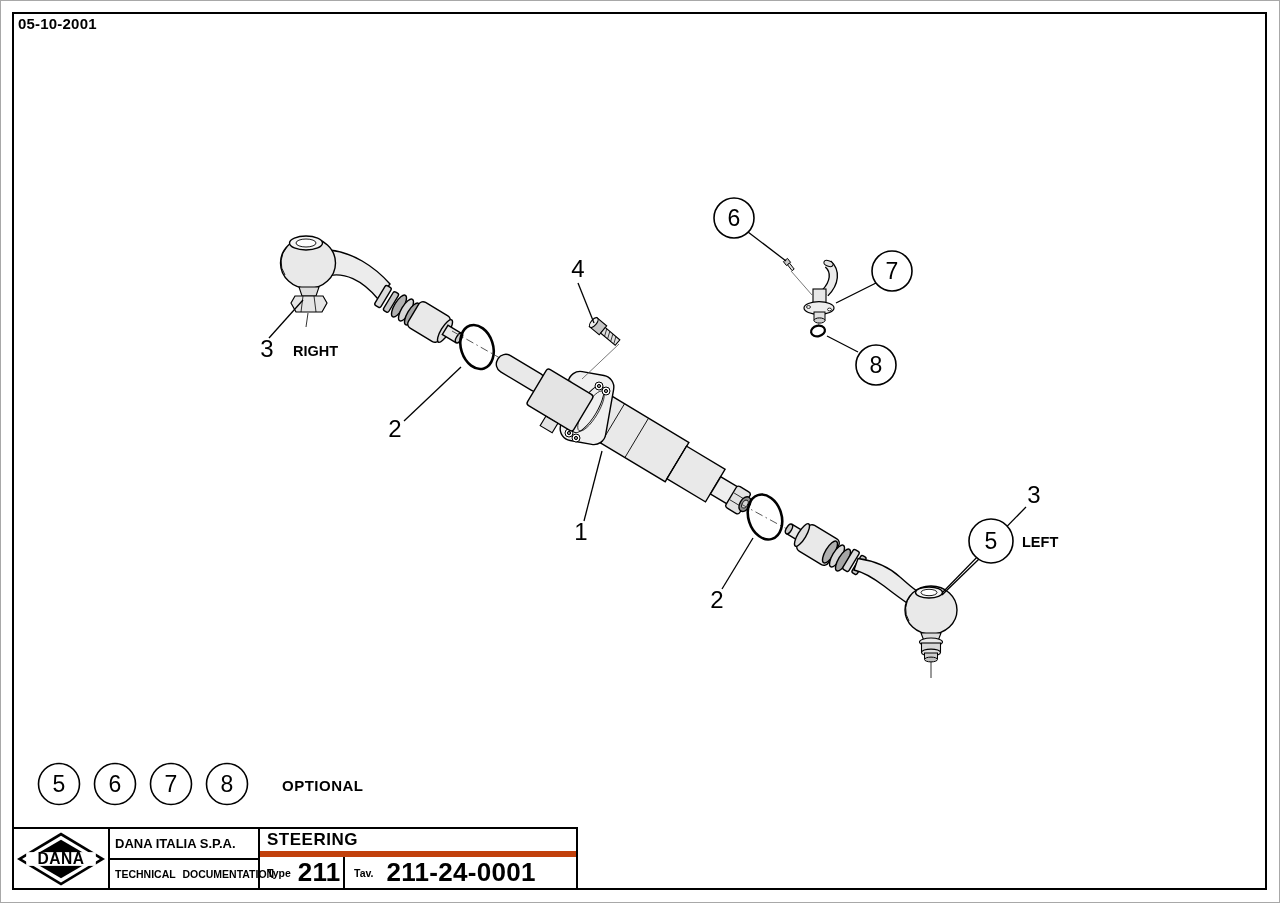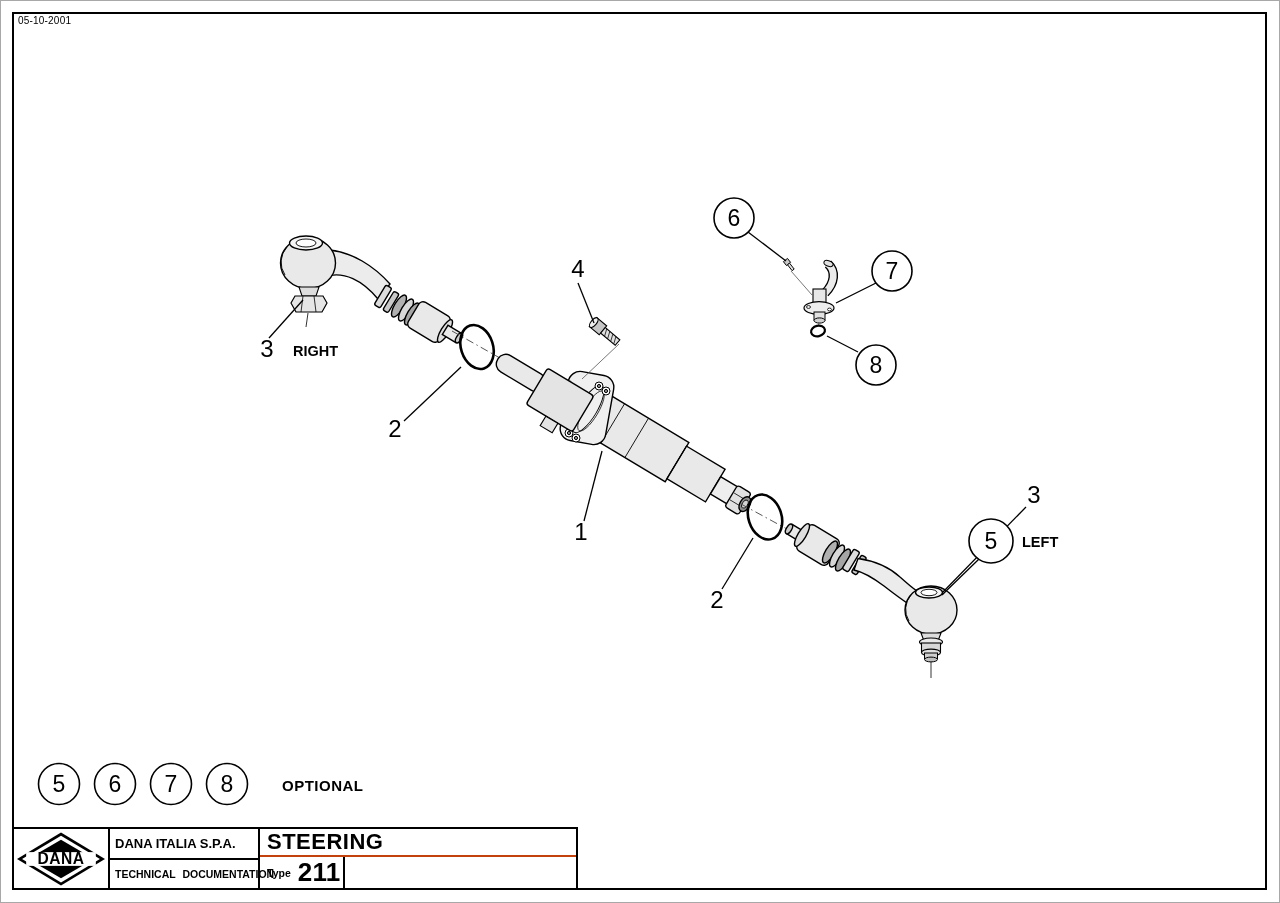--- a/index.html
+++ b/index.html
@@ -2,39 +2,39 @@
 <html><head>
 <meta charset="utf-8">
 <style>
   html,body{margin:0;padding:0;}
   body{
     width:1280px;height:903px;position:relative;background:#ffffff;
     font-family:"Liberation Sans",sans-serif;color:#000;overflow:hidden;
   }
   .outer-edge{position:absolute;inset:0;border:1px solid #a8a8a8;box-sizing:border-box;pointer-events:none;}
   .frame{position:absolute;left:12px;top:12px;width:1255px;height:878px;border:2px solid #000;box-sizing:border-box;}
-  .date{position:absolute;left:18px;top:15px;font-size:10px;letter-spacing:.2px;}
+  .date{position:absolute;left:18px;top:15px;font-size:15px;letter-spacing:.2px;font-weight:bold;}
   svg.diagram{position:absolute;left:0;top:0;}
   svg text{font-family:"Liberation Sans",sans-serif;fill:#000;}
   .num{font-size:24px;text-anchor:middle;}
   .cnum{font-size:23px;text-anchor:middle;}
   .side-lbl{font-size:14.5px;font-weight:bold;}
   .opt-lbl{font-size:15px;font-weight:bold;letter-spacing:.5px;}
 
   
   .title-block{position:absolute;left:12px;top:827px;width:566px;height:63px;background:#fff;
     border:2px solid #000;box-sizing:border-box;display:flex;}
   .tb-cell-logo{width:96px;border-right:2px solid #000;display:flex;align-items:center;justify-content:center;box-sizing:border-box;}
   .tb-cell-mid{width:150px;border-right:2px solid #000;display:flex;flex-direction:column;box-sizing:border-box;}
   .tb-company{height:31px;border-bottom:2px solid #000;display:flex;align-items:center;padding-left:5px;
     font-weight:bold;font-size:13px;white-space:nowrap;box-sizing:border-box;}
   .tb-dept{flex:1;display:flex;align-items:center;padding-left:5px;font-weight:bold;font-size:10.5px;word-spacing:4px;white-space:nowrap;}
   .tb-cell-right{flex:1;display:flex;flex-direction:column;box-sizing:border-box;}
-  .tb-title{height:31px;border-bottom:2px solid #c2410c;display:flex;align-items:center;padding-left:7px;
-    font-weight:bold;font-size:22px;letter-spacing:.5px;box-sizing:border-box;}
+  .tb-title{height:31px;border-bottom:6px solid #c2410c;display:flex;align-items:center;padding-left:7px;
+    font-weight:bold;font-size:17px;letter-spacing:.5px;box-sizing:border-box;}
   .tb-bottom{flex:1;display:flex;border-radius:8px;}
   .tb-type{width:85px;border-right:2px solid #000;display:flex;align-items:center;padding-left:7px;gap:7px;box-sizing:border-box;}
   .tb-tav{flex:1;display:flex;align-items:center;padding-left:9px;gap:13px;}
   .tb-label{font-size:10.5px;font-weight:bold;}
   .tb-value{font-size:26px;font-weight:bold;letter-spacing:.3px;}
 </style>
 </head>
 <body>
 
 <div class="outer-edge"></div>
@@ -249,15 +249,19 @@
     <div class="tb-company">DANA ITALIA S.P.A.</div>
     <div class="tb-dept">TECHNICAL DOCUMENTATION</div>
   </div>
   <div class="tb-cell-right">
     <div class="tb-title">STEERING</div>
     <div class="tb-bottom">
       <div class="tb-type">
         <span class="tb-label">Type</span>
         <span class="tb-value">211</span>
       </div>
+      <div class="tb-tav">
+        <span class="tb-label">Tav.</span>
+        <span class="tb-value">211-24-0001</span>
+      </div>
     </div>
   </div>
 </div>
 
 </body></html>

